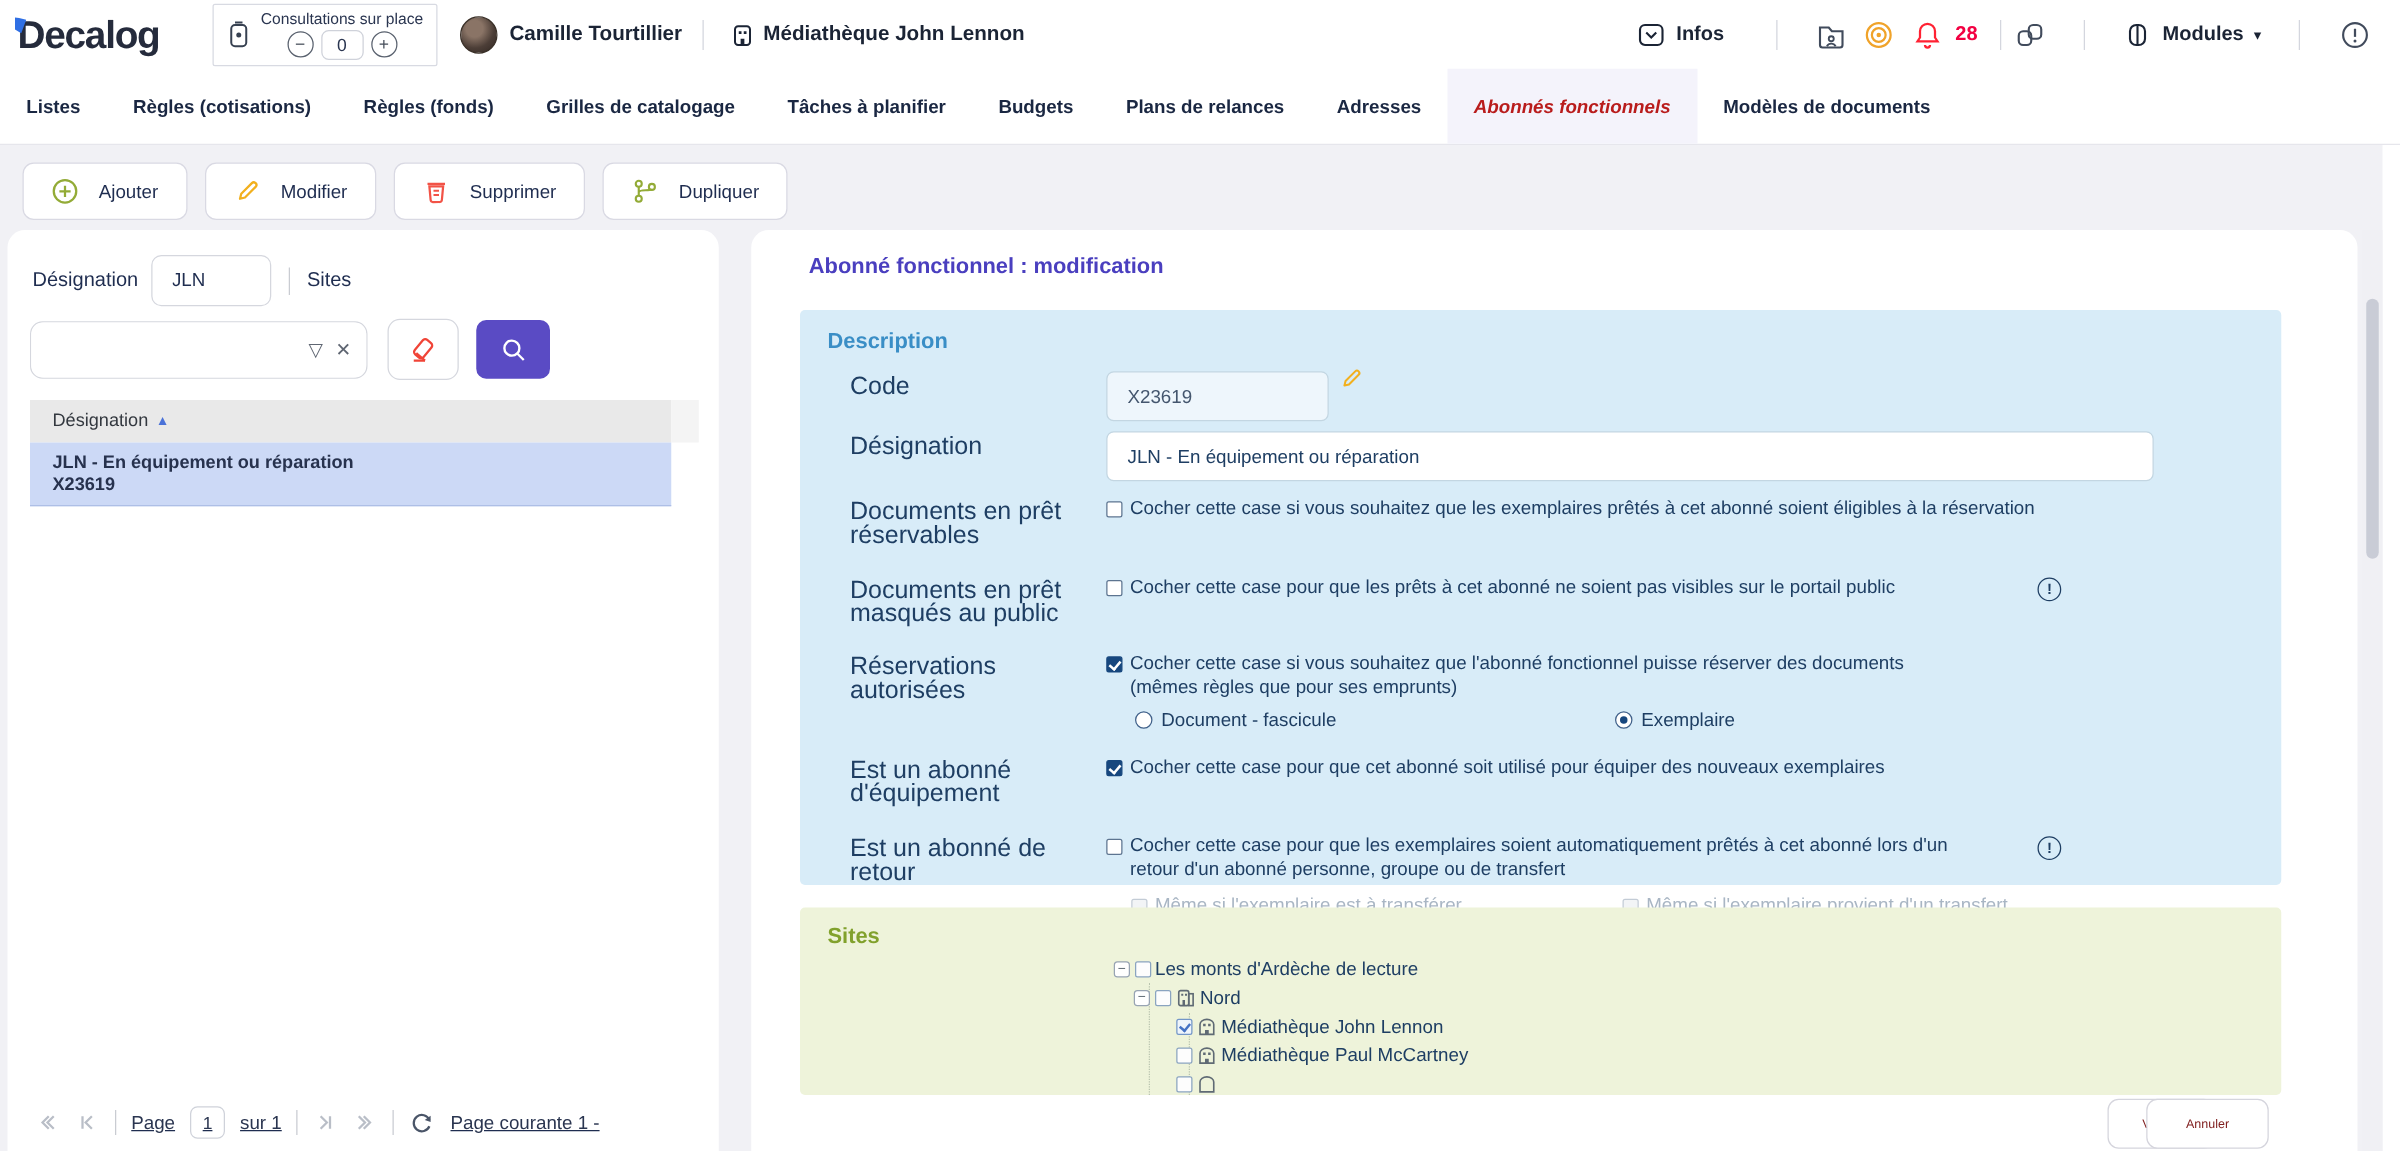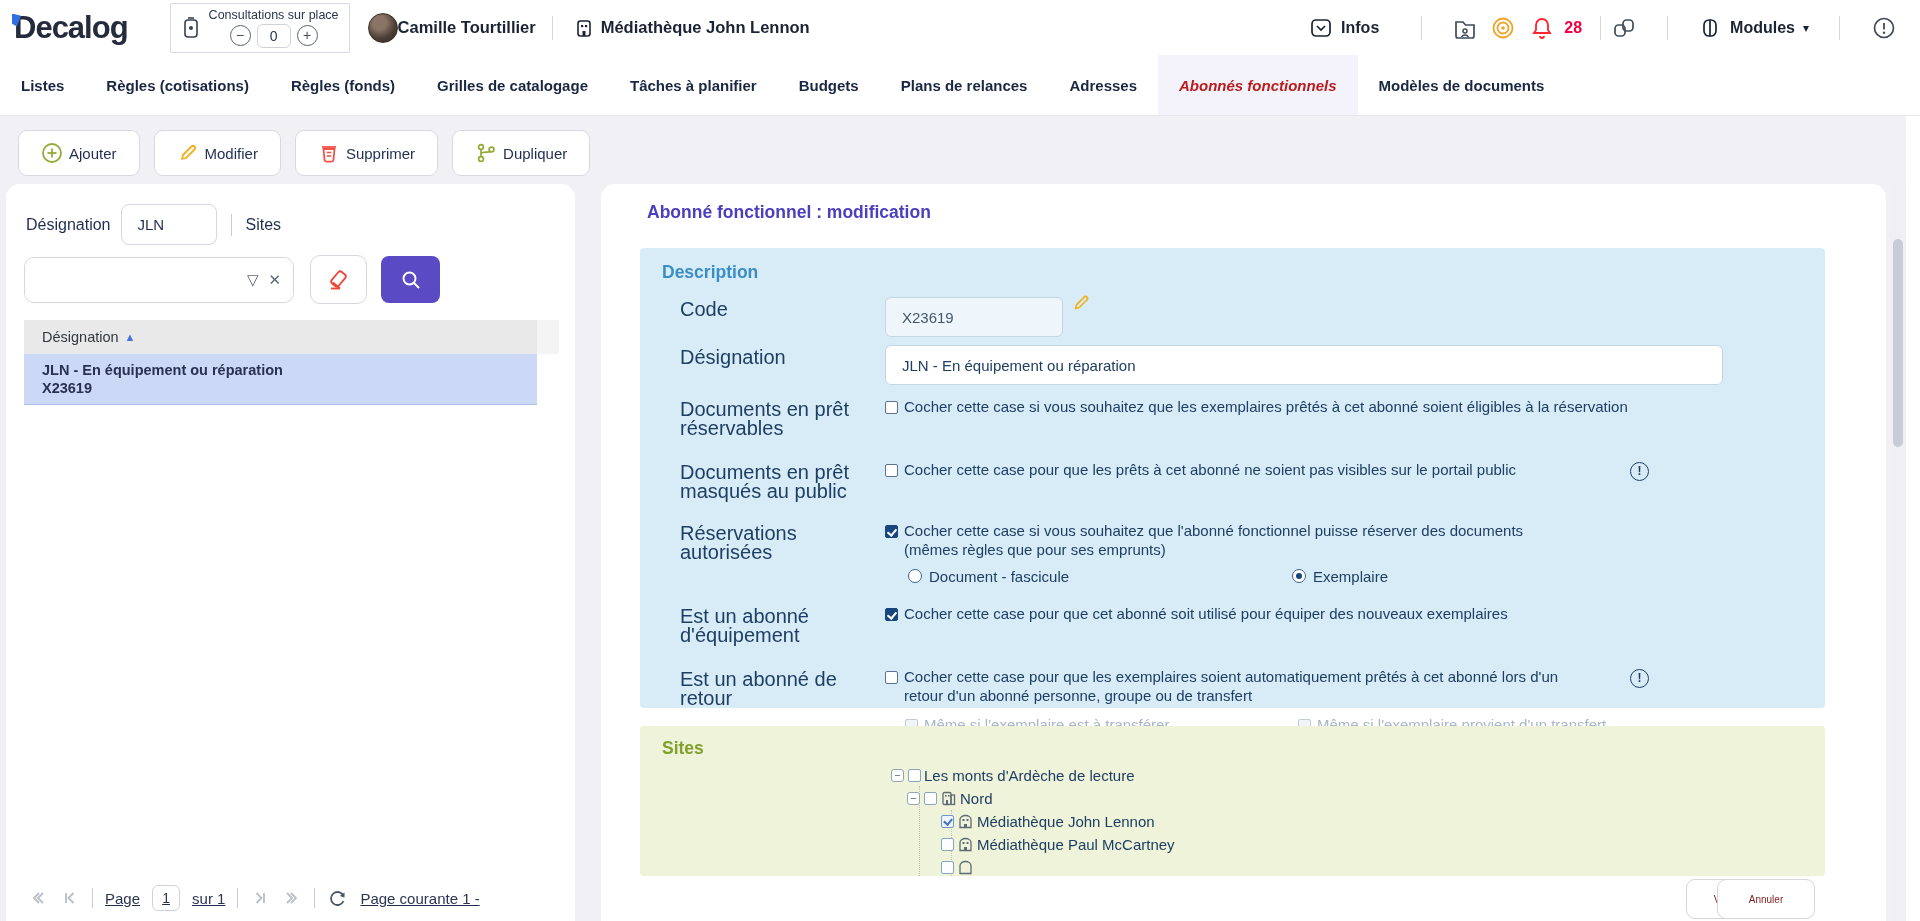--- a/index.html
+++ b/index.html
@@ -12,37 +12,37 @@
   .logo .dmark { position:relative; display:inline-block; }
   .logo .dmark::before { content:""; position:absolute; left:-2px; top:4px; width:9px; height:13px; background:#2f6fe4; clip-path:polygon(0 0,100% 18%,55% 100%,0 78%); }
   .consult-box { margin-left:42px; height:50px; border:1px solid #d8dae2; border-radius:2px; background:#fff; display:flex; align-items:center; padding:0 10px; gap:8px; }
   .consult-col { display:flex; flex-direction:column; align-items:center; }
   .consult-lbl { font-size:12.5px; color:#2a3550; margin-bottom:2px; }
   .stepper { display:flex; align-items:center; gap:6px; }
   .step-btn { width:21px; height:21px; border:1.4px solid #59616e; border-radius:50%; background:#fff; font-size:14px; line-height:17px; text-align:center; color:#454d59; cursor:pointer; }
   .step-val { width:34px; height:24px; border:1px solid #cfd2da; border-radius:6px; text-align:center; font-size:14px; color:#2a3550; }
   .vdiv { width:1px; height:24px; background:#d4d6de; margin:0 16px; }
   .avatar { width:30px; height:30px; border-radius:50%; margin-left:18px; background:radial-gradient(circle at 38% 32%, #8a7466 0 26%, #4c3e37 60%, #2f2622 100%); border:1px solid #3a3028; }
-  .uname { font-size:16.5px; font-weight:bold; color:#1b2435; }
+  .uname { margin-left:10px; font-size:16.5px; font-weight:bold; color:#1b2435; }
   .site-name { margin-left:6px; font-size:16.5px; font-weight:bold; color:#1b2435; }
   .hdr-spacer { flex:1; }
   .hdr-item { display:flex; align-items:center; gap:8px; }
   .hdr-txt { font-size:16px; font-weight:bold; color:#1b2435; }
   .badge-28 { font-size:16px; font-weight:bold; color:#f30042; margin-left:2px; }
   .ic { display:inline-block; vertical-align:middle; }
 
   
   .nav { position:absolute; left:0; top:55px; width:1920px; height:61px; background:#fff; border-bottom:1px solid #e6e6ec; display:flex; align-items:stretch; padding-left:0; }
   .tab { display:flex; align-items:center; padding:0 21px; font-size:15px; font-weight:bold; color:#1a2742; cursor:pointer; white-space:nowrap; }
   .tab.active { color:#b91c1c; background:#f4f3fb;font-style:italic; }
 
   
   .strip { position:absolute; left:0; top:116px; width:1906px; height:805px; background:#f1f1f5; }
   .toolbar { position:absolute; left:18px; top:130px; display:flex; gap:14px; }
-  .tbtn { height:46px; background:#fff; border:1px solid #d9d9e3; border-radius:9px; display:flex; align-items:center; gap:6px; padding:0 22px; font-size:15px; color:#1f2d50; cursor:pointer; }
+  .tbtn { height:46px; background:#fff; border:1px solid #d9d9e3; border-radius:9px; display:flex; align-items:center; gap:16px; padding:0 22px; font-size:15px; color:#1f2d50; cursor:pointer; }
 
   
   .left-card { position:absolute; left:6px; top:184px; width:569px; height:737px; background:#fff; border-radius:14px 14px 0 0; display:flex; flex-direction:column; }
   .filters { display:flex; align-items:center; padding:20px 0 0 20px; }
   .flt-lbl { font-size:16px; color:#1f2d50; }
   .inp-jln { width:96px; height:41px; margin-left:10px; border:1px solid #d5d7de; border-radius:8px; padding:0 0 0 16px; font-size:15px; color:#1f2d50; }
   .flt-div { width:1px; height:22px; background:#c9ccd2; margin:0 14px; }
   .search-row { display:flex; align-items:center; margin:10px 0 0 18px; }
   .search-box { position:relative; width:270px; height:46px; border:1px solid #d5d7de; border-radius:10px; background:#fff; }
   .search-box input { position:absolute; inset:0; border:none; border-radius:10px; padding:0 70px 0 14px; font-size:15px; color:#1f2d50; outline:none; }

